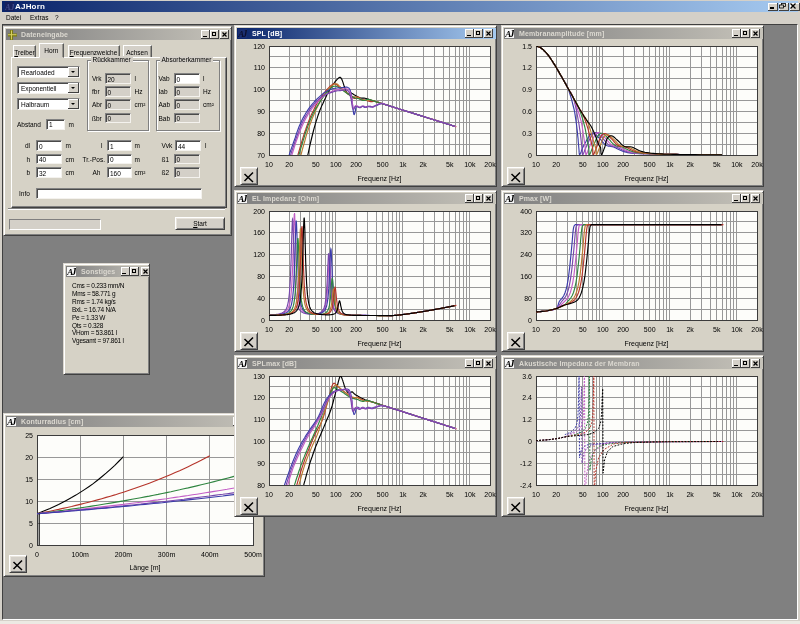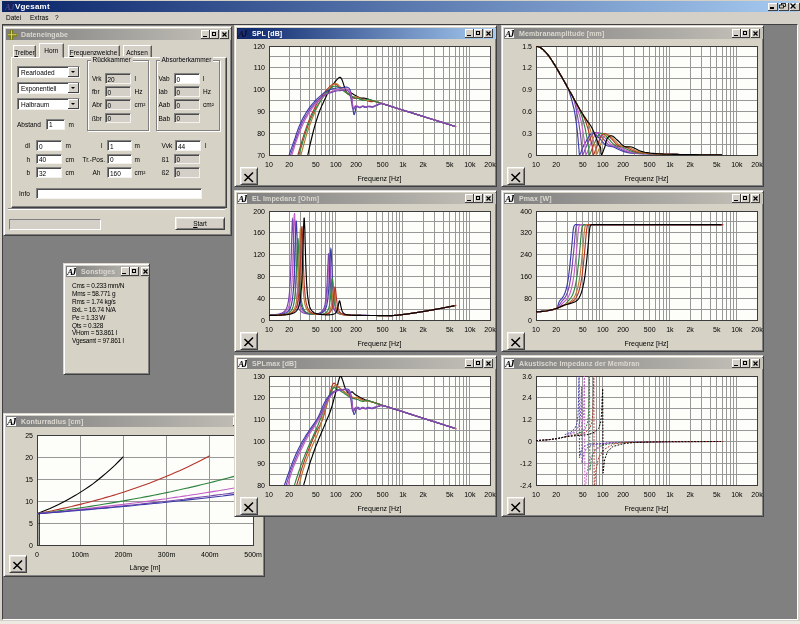--- a/index.html
+++ b/index.html
@@ -37,21 +37,21 @@
 .tb .ico svg{display:block}
 </style></head><body>
 <div id="root">
 <div class="tbar">
       <div class="ico" style="left:3px;top:1px">
         <svg width="9" height="9">
           <rect width="9" height="9" fill="#16205c"></rect>
           <text x="0.2" y="7.5" font-family="Liberation Serif" font-style="italic" font-weight="bold" font-size="8" fill="#404a8a">AJ</text>
         </svg>
       </div>
-      <span class="tt">Vgesamt</span>
+      <span class="tt">AJHorn</span>
 <div class="tbtn" style="left:766px;top:1.5px;width:10px;height:8px">
         <div class="gmin"></div>
       </div>
 <div class="tbtn" style="left:776.5px;top:1.5px;width:10px;height:8px">
         <svg width="8" height="6">
           <rect x="2.5" y="0.5" width="4" height="3" fill="none" stroke="#000" stroke-width="0.8"></rect>
           <rect x="0.5" y="2" width="4" height="3" fill="#d4d0c8" stroke="#000" stroke-width="0.8"></rect>
         </svg>
       </div>
 <div class="tbtn" style="left:788px;top:1.5px;width:10px;height:8px">

